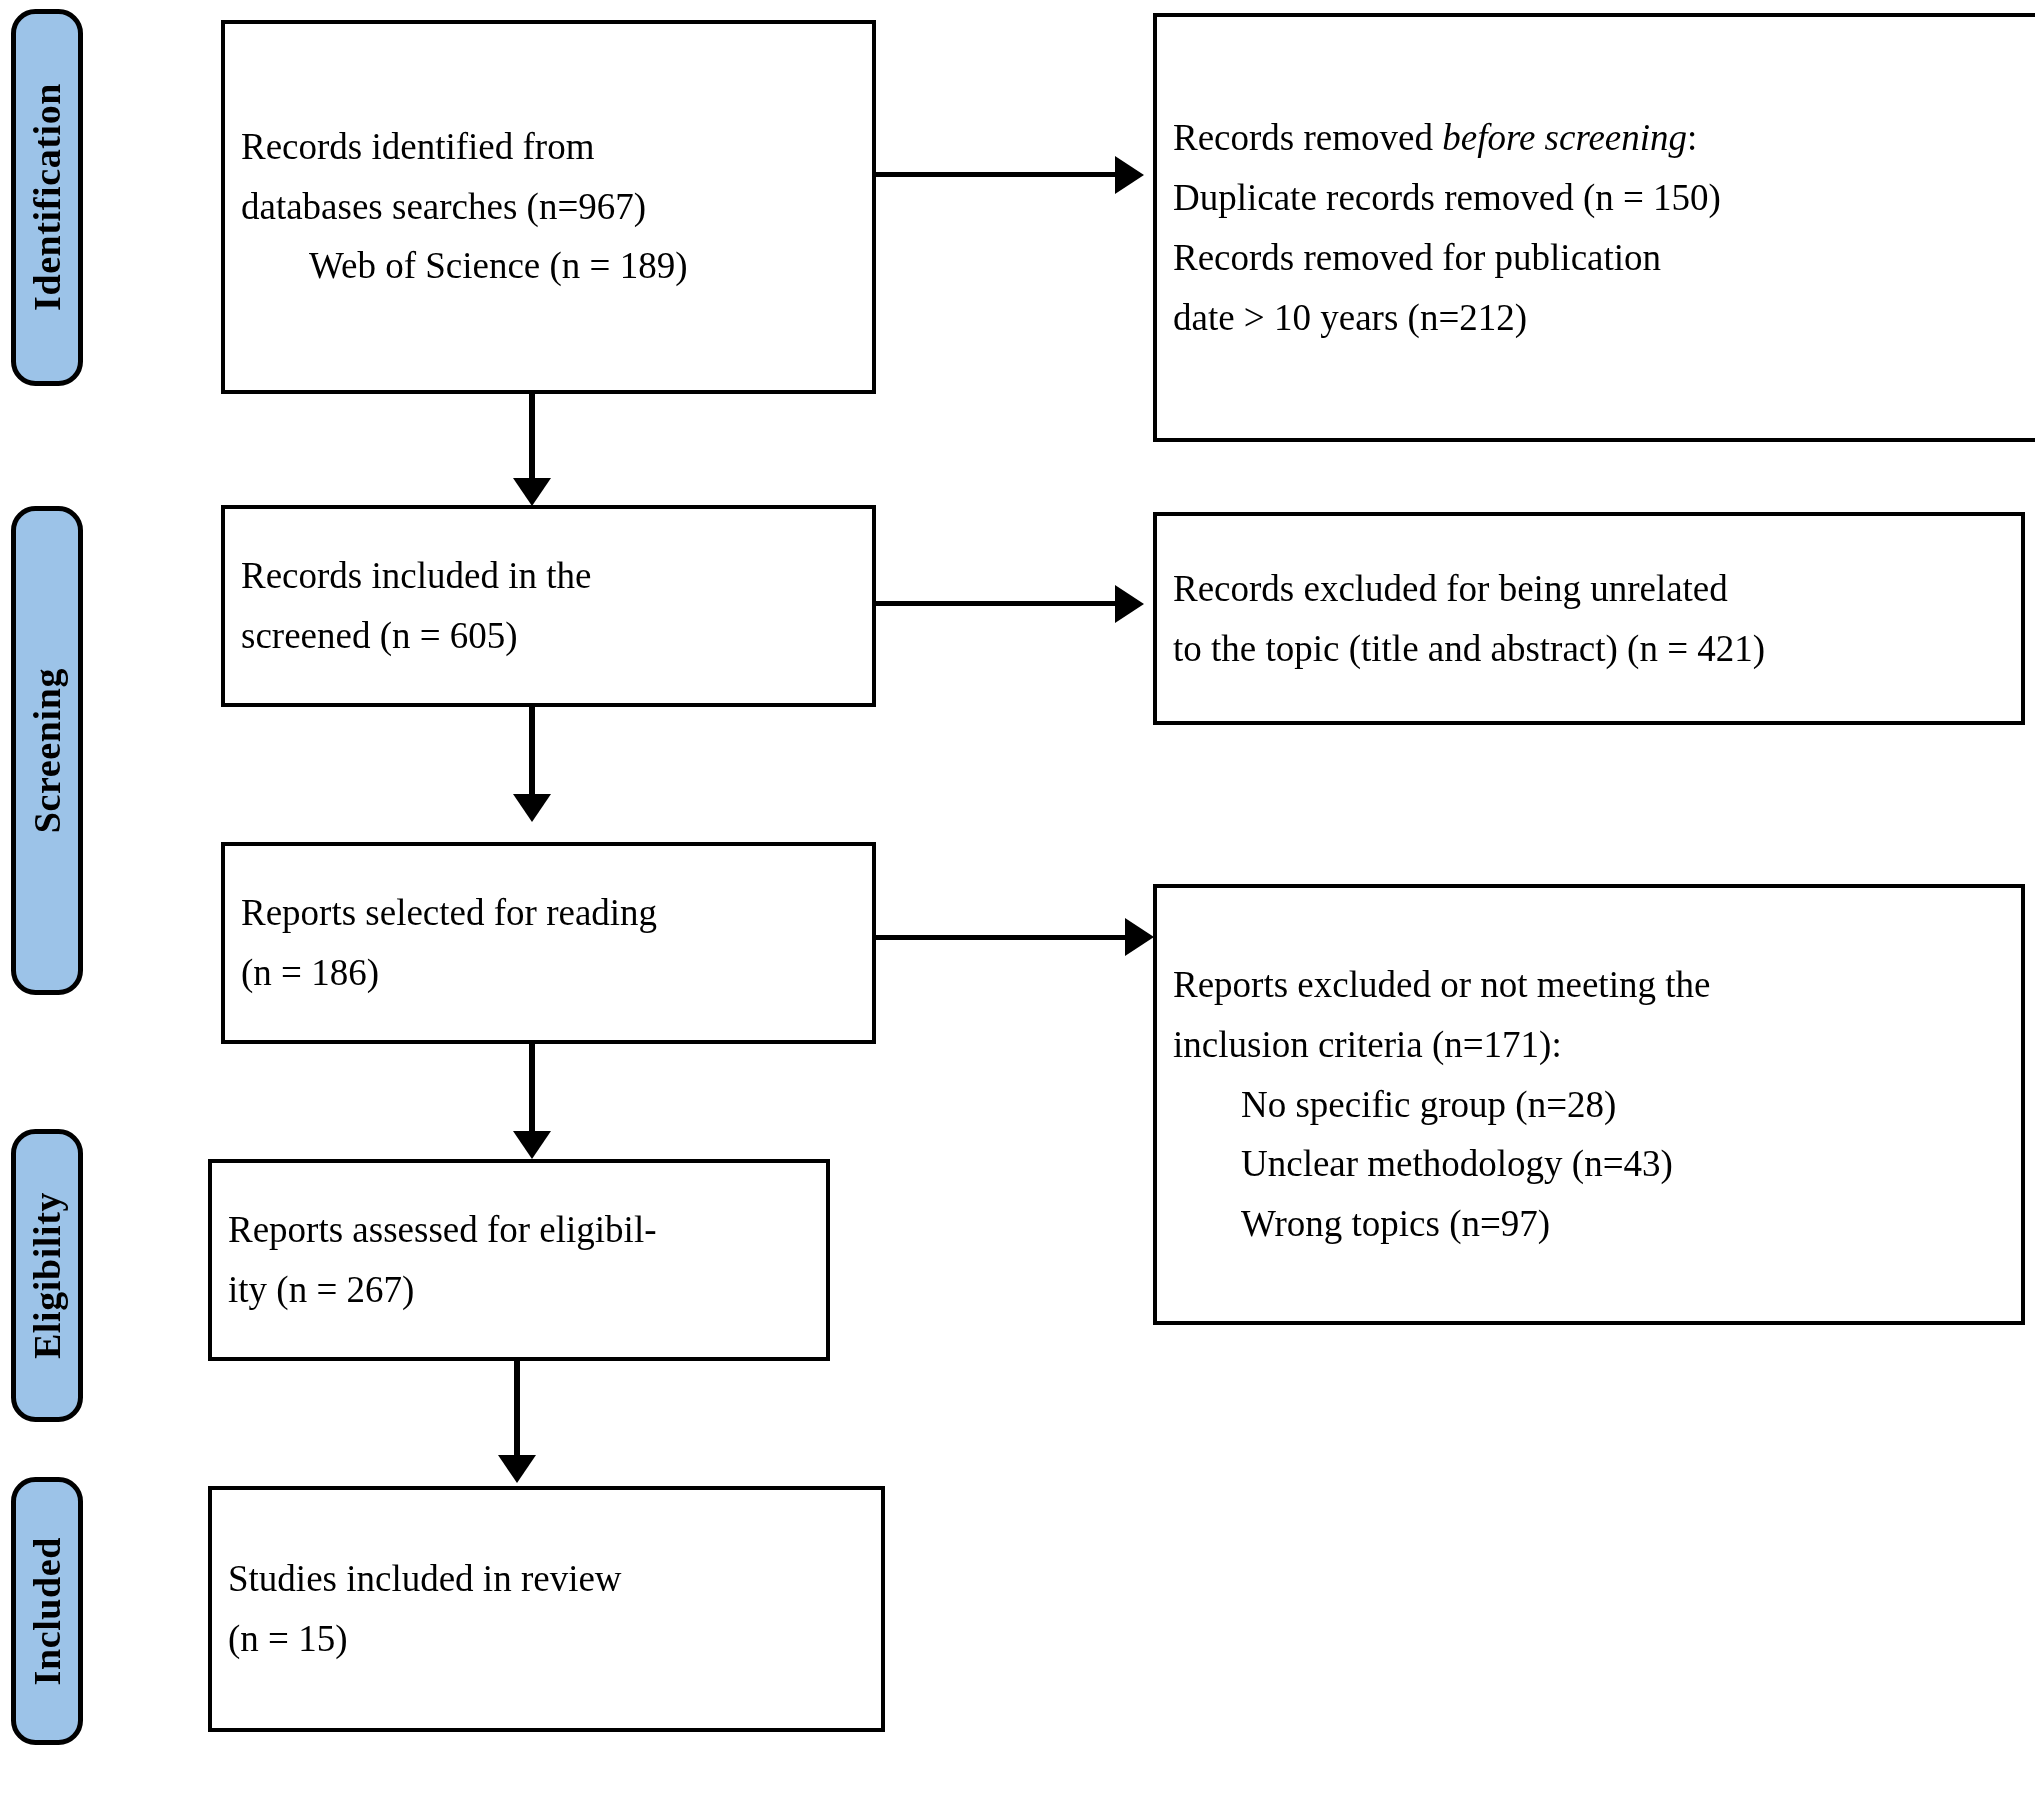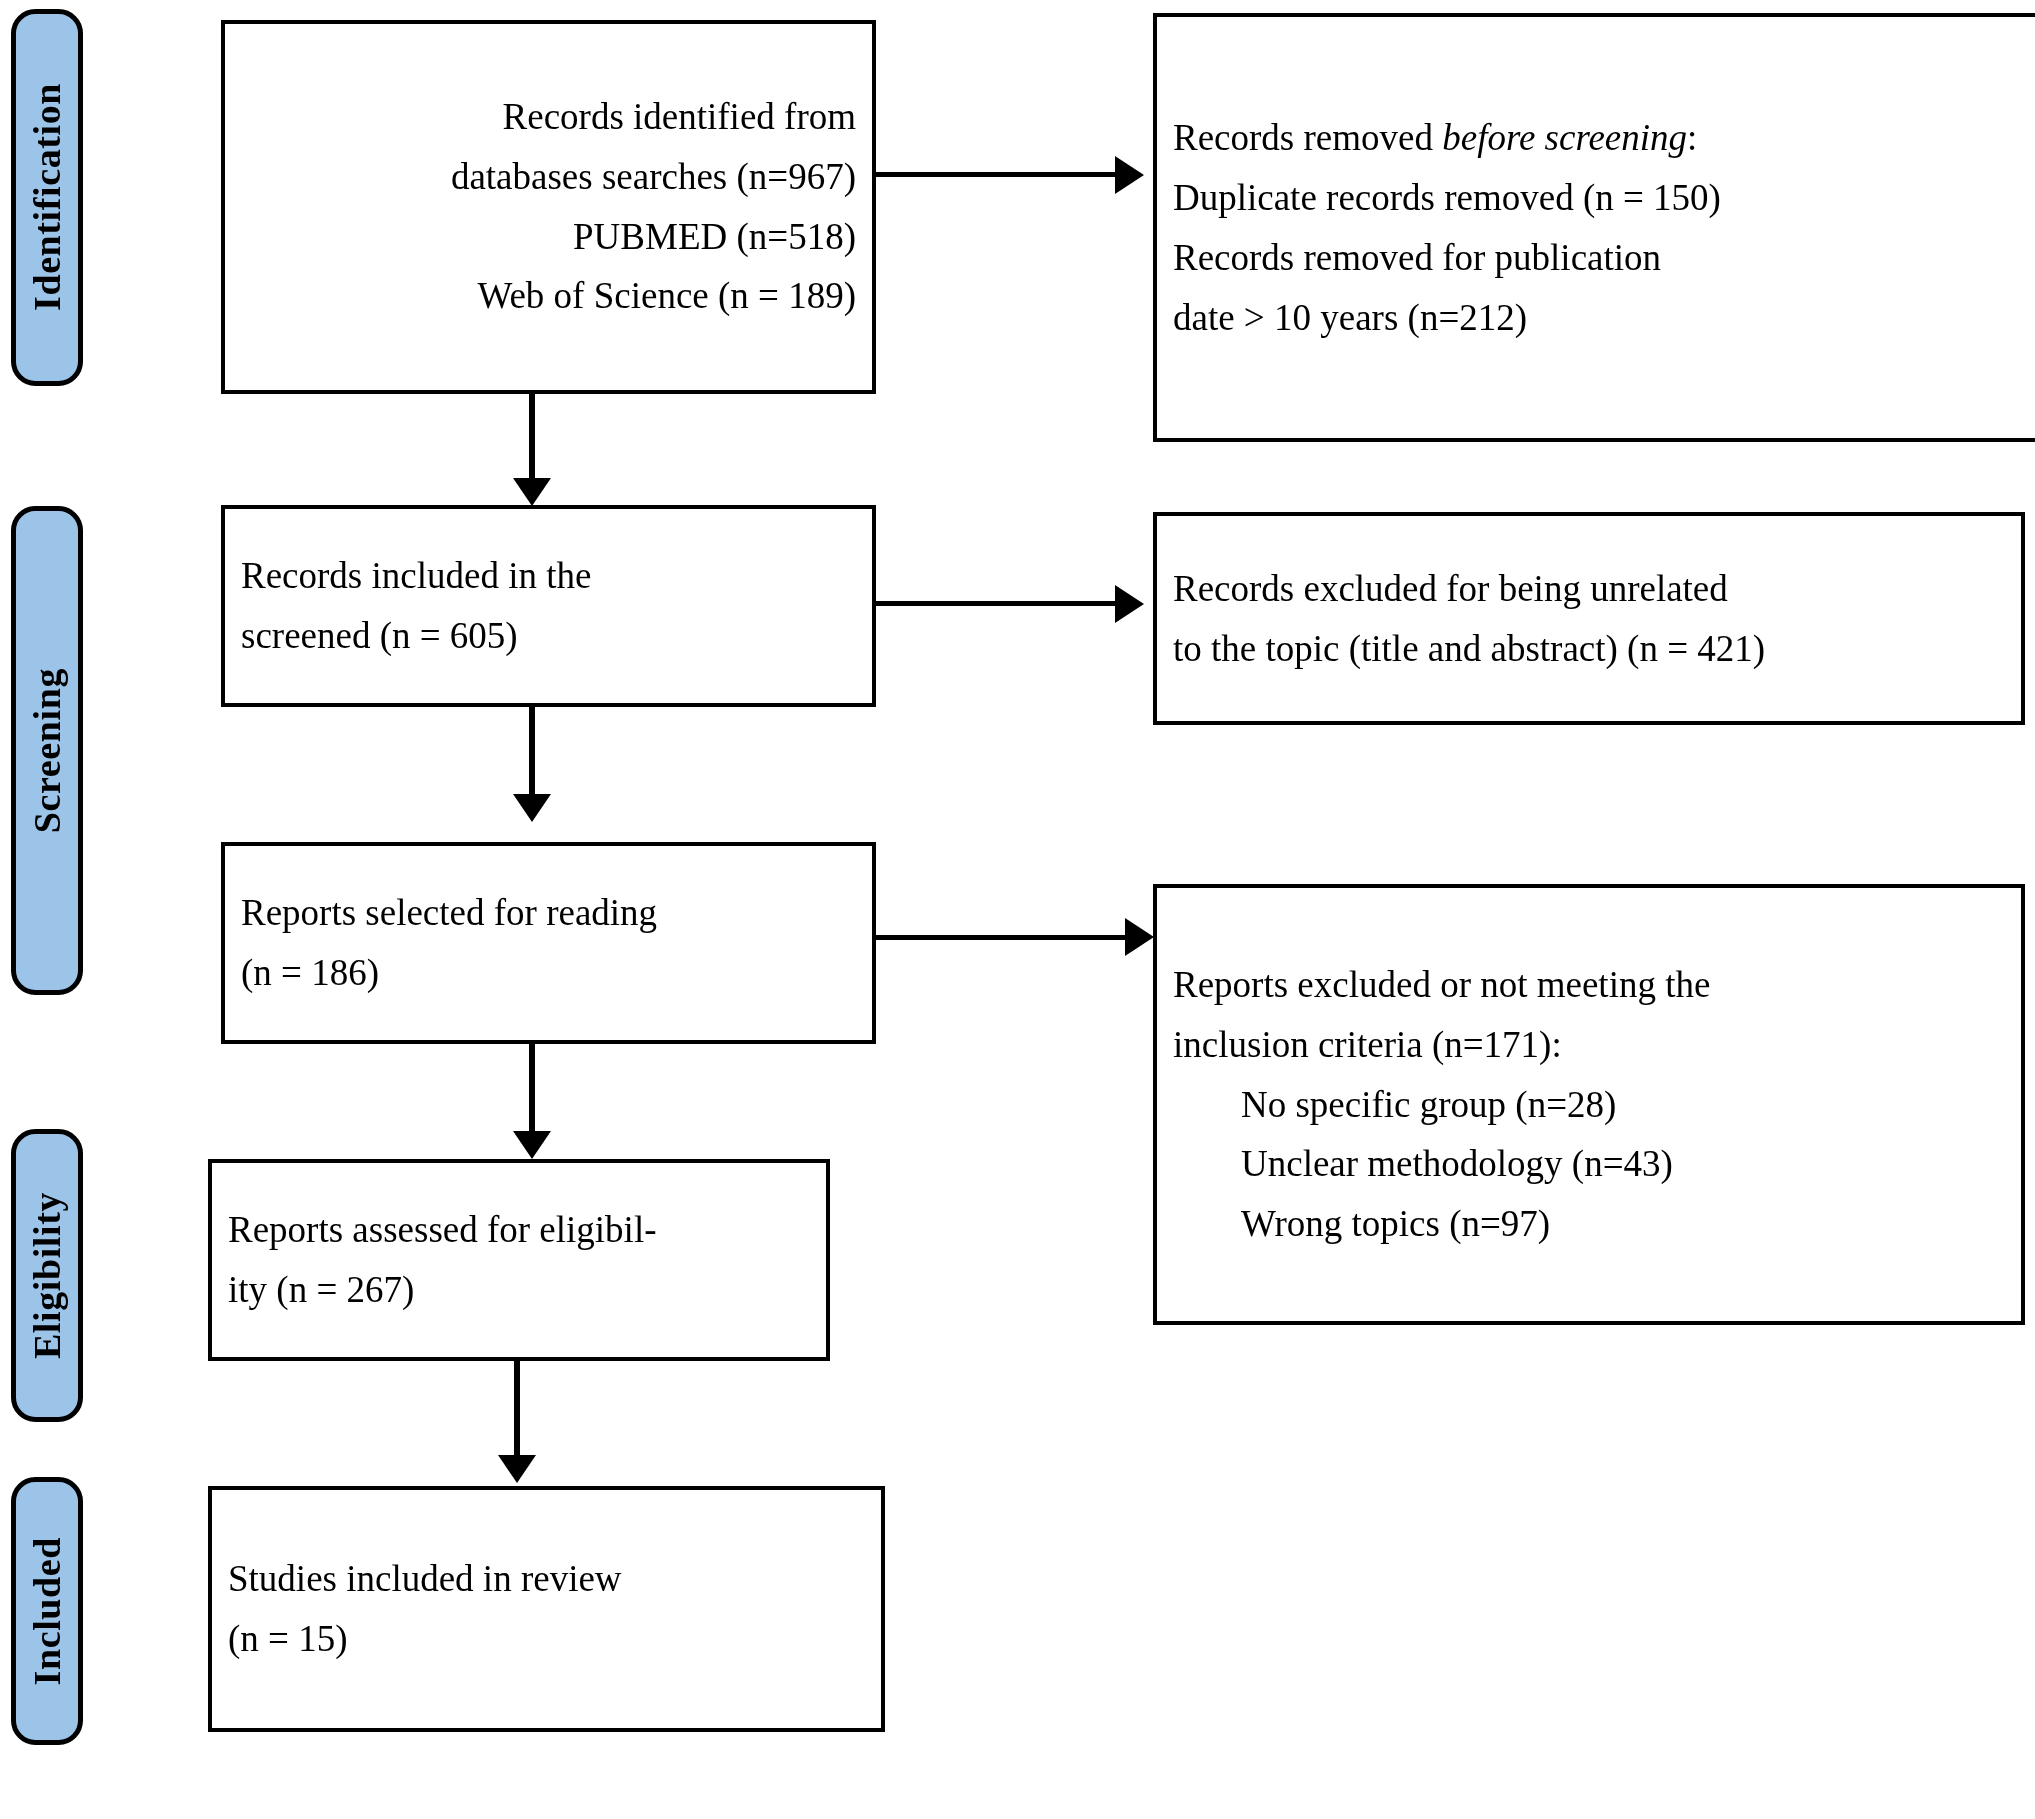--- a/index.html
+++ b/index.html
@@ -77,24 +77,23 @@
   </div>
 
   <div class="stage-label" style="left: 11px; top: 1129px; width: 72px; height: 293px; background: rgb(156, 195, 232); border-color: rgb(0, 0, 0);">
     <span class="rot">Eligibility</span>
   </div>
 
   <div class="stage-label" style="left: 11px; top: 1477px; width: 72px; height: 268px; background: rgb(156, 195, 232); border-color: rgb(0, 0, 0);">
     <span class="rot">Included</span>
   </div>
 
-  <div class="box" style="left:221px; top:19.5px; width:655px; height:374px;text-align:right;">
+  <div class="box" style="left:221px; top:19.5px; width:655px; height:374px;">
     <p>Records identified from</p>
     <p>databases searches (n=967)</p>
-    <p class="indent">PUBMED (n=518)</p>
     <p class="indent">Web of Science (n = 189)</p>
   </div>
 
   <div class="box" style="left:221px; top:505px; width:655px; height:202px;">
     <p class="just">Records included in the</p>
     <p>screened (n = 605)</p>
   </div>
 
   <div class="box" style="left:221px; top:842px; width:655px; height:202px;">
     <p>Reports selected for reading</p>

